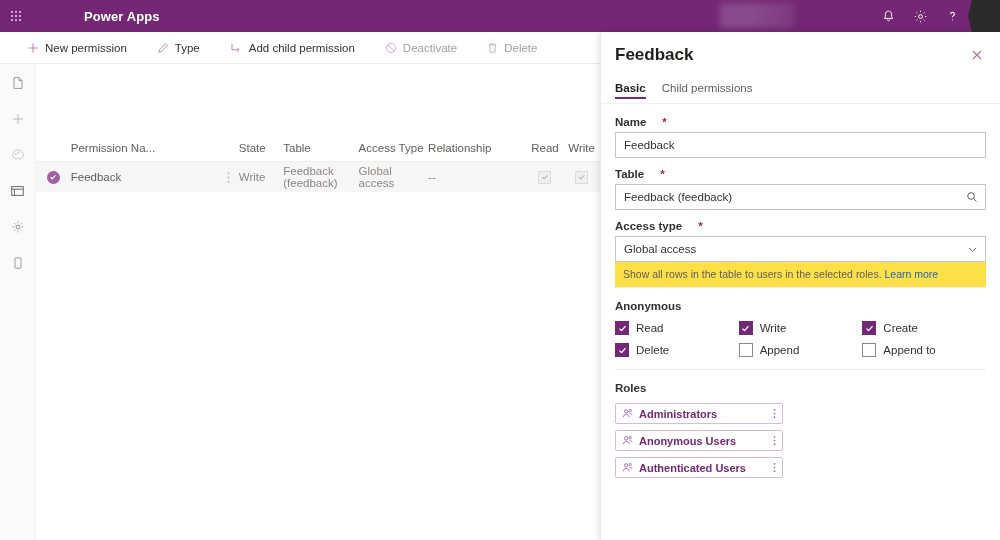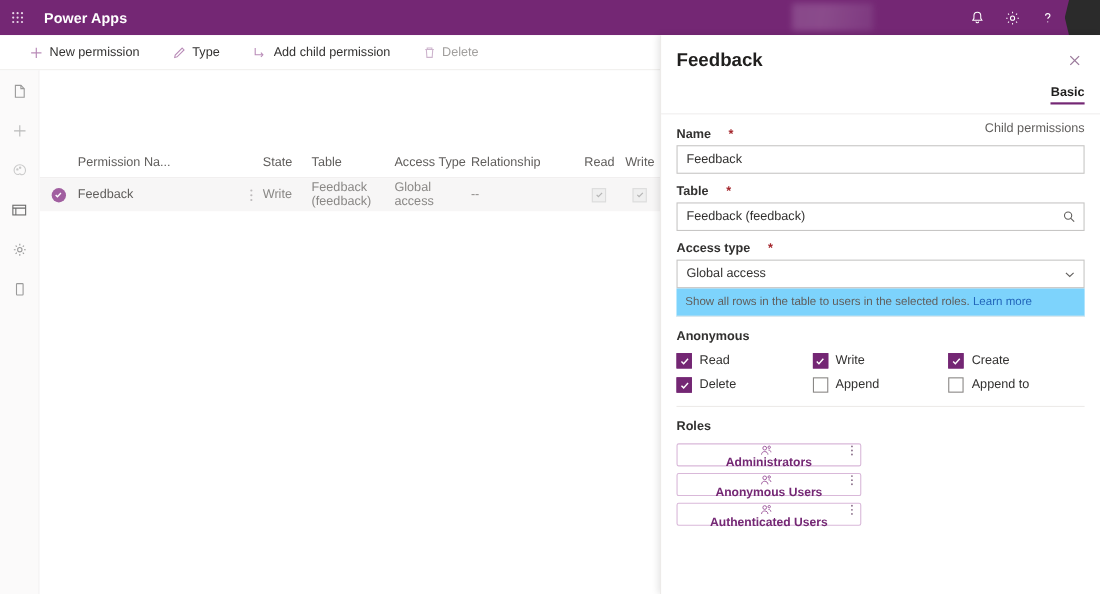--- a/index.html
+++ b/index.html
@@ -8,21 +8,21 @@
     font-family: "Liberation Sans", sans-serif;
     background: #ffffff;
     overflow: hidden;
   }
   .app { position: relative; width: 1000px; height: 540px; }
 
   
   .topbar {
     position: absolute; top: 0; left: 0; width: 1000px; height: 32px;
     background: #742774;
-    display: flex; align-items: center;
+    display: flex; align-items: center; gap: 44px;
   }
   .waffle {
     width: 32px; height: 32px;
     display: flex; align-items: center; justify-content: center;
     cursor: pointer;
   }
   .waffle-grid {
     width: 11px; height: 11px;
     display: grid; grid-template-columns: repeat(3,1fr); grid-template-rows: repeat(3,1fr);
     gap: 1.5px;
@@ -133,24 +133,23 @@
     height: 46px; display: flex; align-items: center;
     padding: 0 14px 0 14px; position: relative;
   }
   .panel-title { font-size: 17px; font-weight: 600; color: #201f1e; }
   .panel-close {
     position: absolute; right: 12px; top: 12px;
     width: 22px; height: 22px; display: flex; align-items: center; justify-content: center;
     color: #9b7a9b; cursor: pointer;
   }
   .tabs {
-    display: flex; align-items: flex-end; gap: 16px;
+    display: flex; align-items: center; gap: 16px;
     padding: 0 14px; height: 26px;
     border-bottom: 1px solid #f0eeee;
-    flex-direction: column;
   }
   .tab {
     font-size: 11.5px; color: #605e5c; padding-bottom: 5px;
     cursor: pointer; position: relative;
   }
   .tab.active { color: #201f1e; font-weight: 600; }
   .tab.active::after {
     content: ""; position: absolute; left: 0; right: 0; bottom: 0;
     height: 2px; background: #742774;
   }
@@ -164,21 +163,21 @@
   .inp {
     height: 26px; border: 1px solid #c7c6c5; background: #ffffff;
     display: flex; align-items: center; padding: 0 8px;
     font-size: 11.5px; color: #323130; position: relative;
   }
   .inp .endic {
     position: absolute; right: 7px; top: 0; bottom: 0;
     display: flex; align-items: center; color: #605e5c;
   }
   .hint {
-    background: #7dd3fc; border-bottom: 1px solid #edebe9;
+    background: #fde047; border-bottom: 1px solid #edebe9;
     padding: 6px 8px 7px 8px; font-size: 10.5px; color: #605e5c;
   }
   .hint a { color: #2266bb; text-decoration: none; }
 
   .sect-title {
     font-size: 11.5px; font-weight: 600; color: #323130;
     margin: 12px 0 9px 0;
   }
   .privs {
     display: grid; grid-template-columns: 1fr 1fr 1fr;
@@ -196,21 +195,21 @@
   .addroles {
     display: flex; align-items: center; gap: 7px;
     font-size: 11.5px; color: #323130; cursor: pointer; margin-bottom: 8px;
   }
   .addroles .plus { color: #5f5e5d; display: flex; align-items: center; }
   .chip {
     width: 168px; height: 21px; margin-bottom: 6px;
     border: 1px solid #d9b8d9; border-radius: 2px;
     display: flex; align-items: center; padding: 0 6px;
     font-size: 11px; color: #742774; font-weight: 600;
-    cursor: pointer; position: relative; flex-direction: column;
+    cursor: pointer; position: relative;
   }
   .chip .pic { color: #a15fa0; display: flex; align-items: center; margin-right: 6px; }
   .chip .cdots {
     position: absolute; right: 6px; color: #8a6f8a;
     display: flex; align-items: center;
   }
 </style>
 </head>
 <body>
 
@@ -279,20 +278,29 @@
     <div class="cmd">
       <span class="ci">
         <svg width="13" height="12" viewBox="0 0 13 12" fill="none" stroke="currentColor" stroke-width="1">
           <path d="M2 1.6v6.2h6.6"></path>
           <path d="M7.2 5.8l1.8 2-1.8 2"></path>
         </svg>
       </span>
       <span>Add child permission</span>
     </div>
 
+    <div class="cmd disabled">
+      <span class="ci">
+        <svg width="12" height="12" viewBox="0 0 12 12" fill="none" stroke="currentColor" stroke-width="1">
+          <circle cx="6" cy="6" r="4.6"></circle>
+          <path d="M2.8 2.8l6.4 6.4"></path>
+        </svg>
+      </span>
+      <span>Deactivate</span>
+    </div>
 
     <div class="cmd disabled">
       <span class="ci">
         <svg width="11" height="12" viewBox="0 0 11 12" fill="none" stroke="currentColor" stroke-width="1">
           <path d="M1.6 3h7.8M3.4 3V1.7h4.2V3M2.6 3l.5 7.2h4.8L8.4 3"></path>
         </svg>
       </span>
       <span>Delete</span>
     </div>
   </div>

